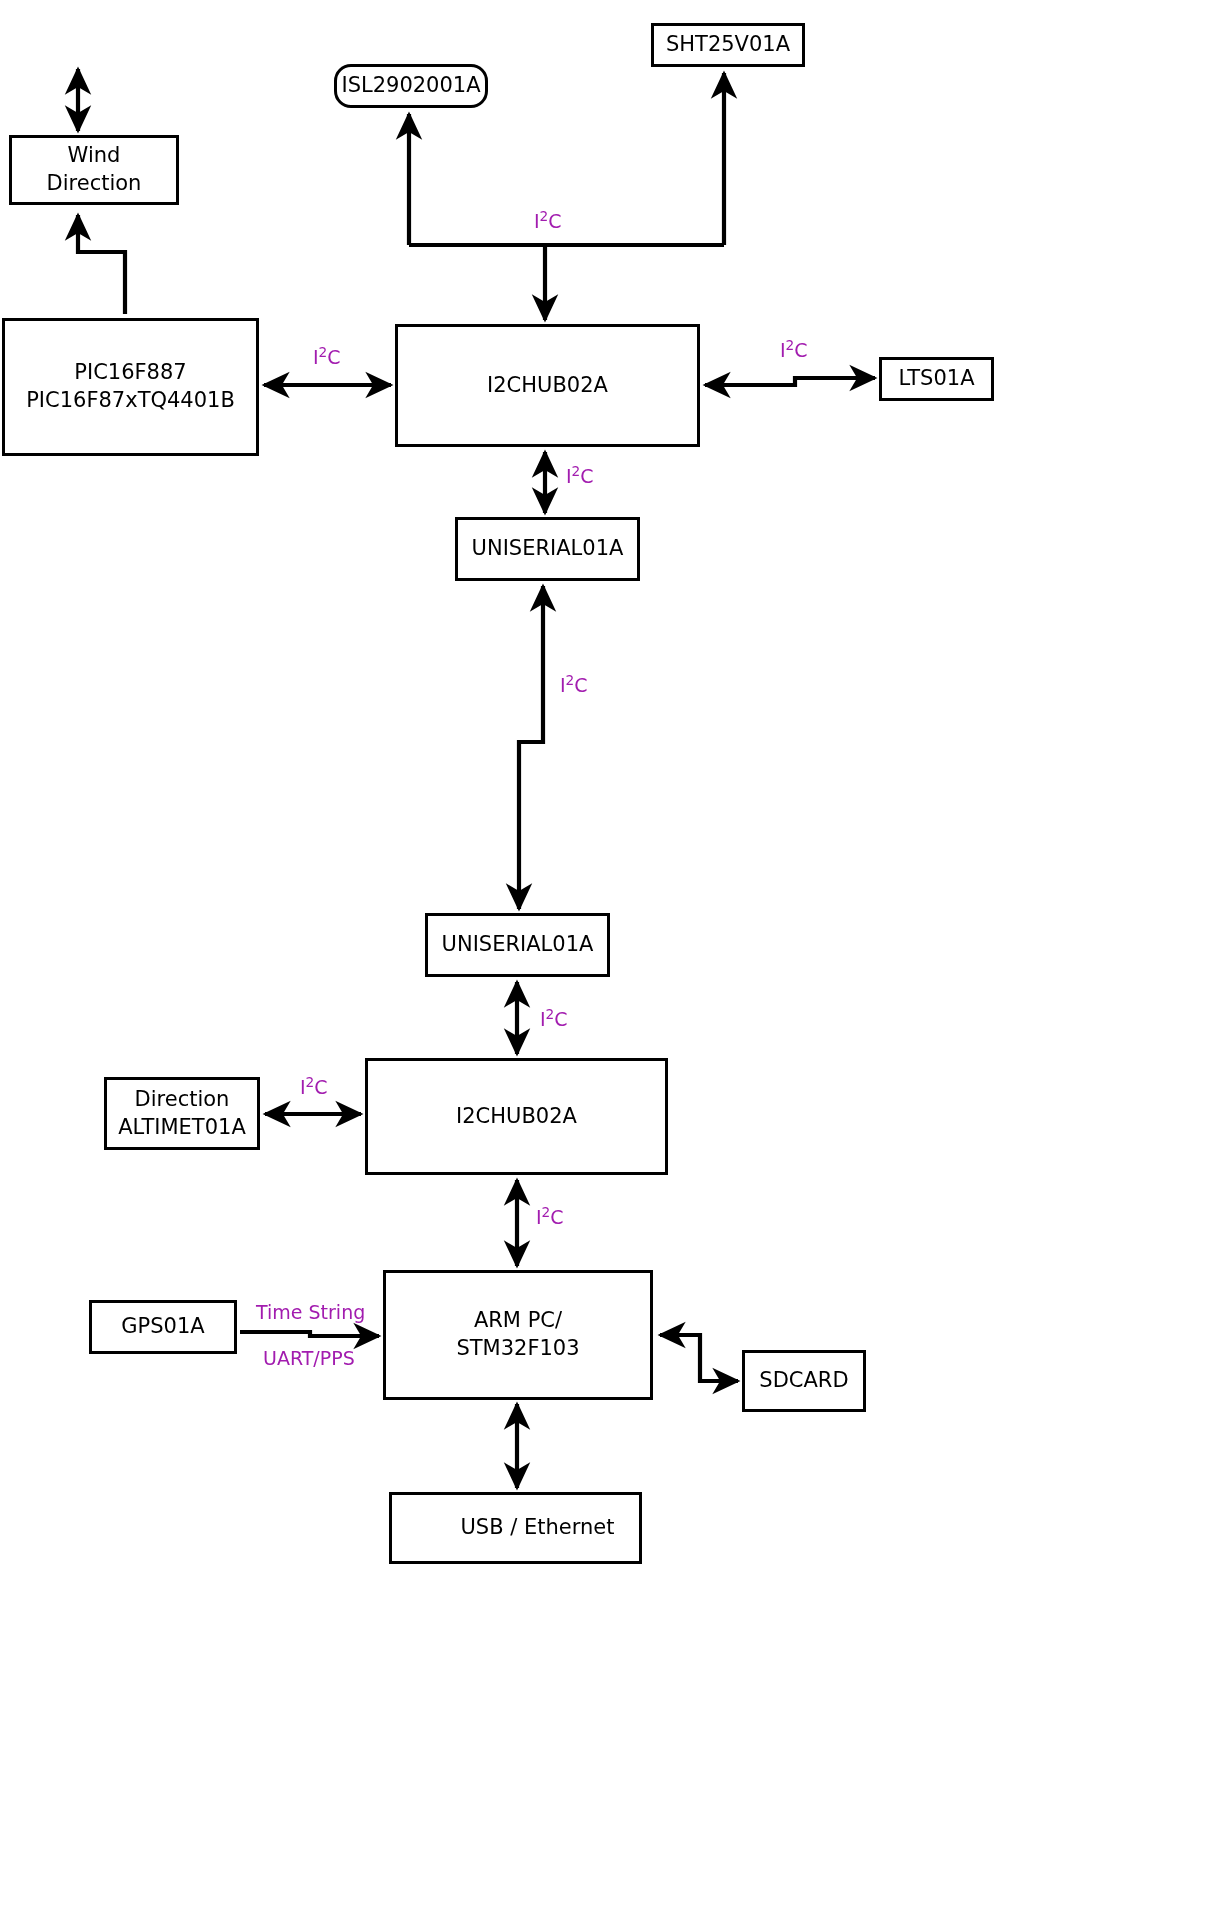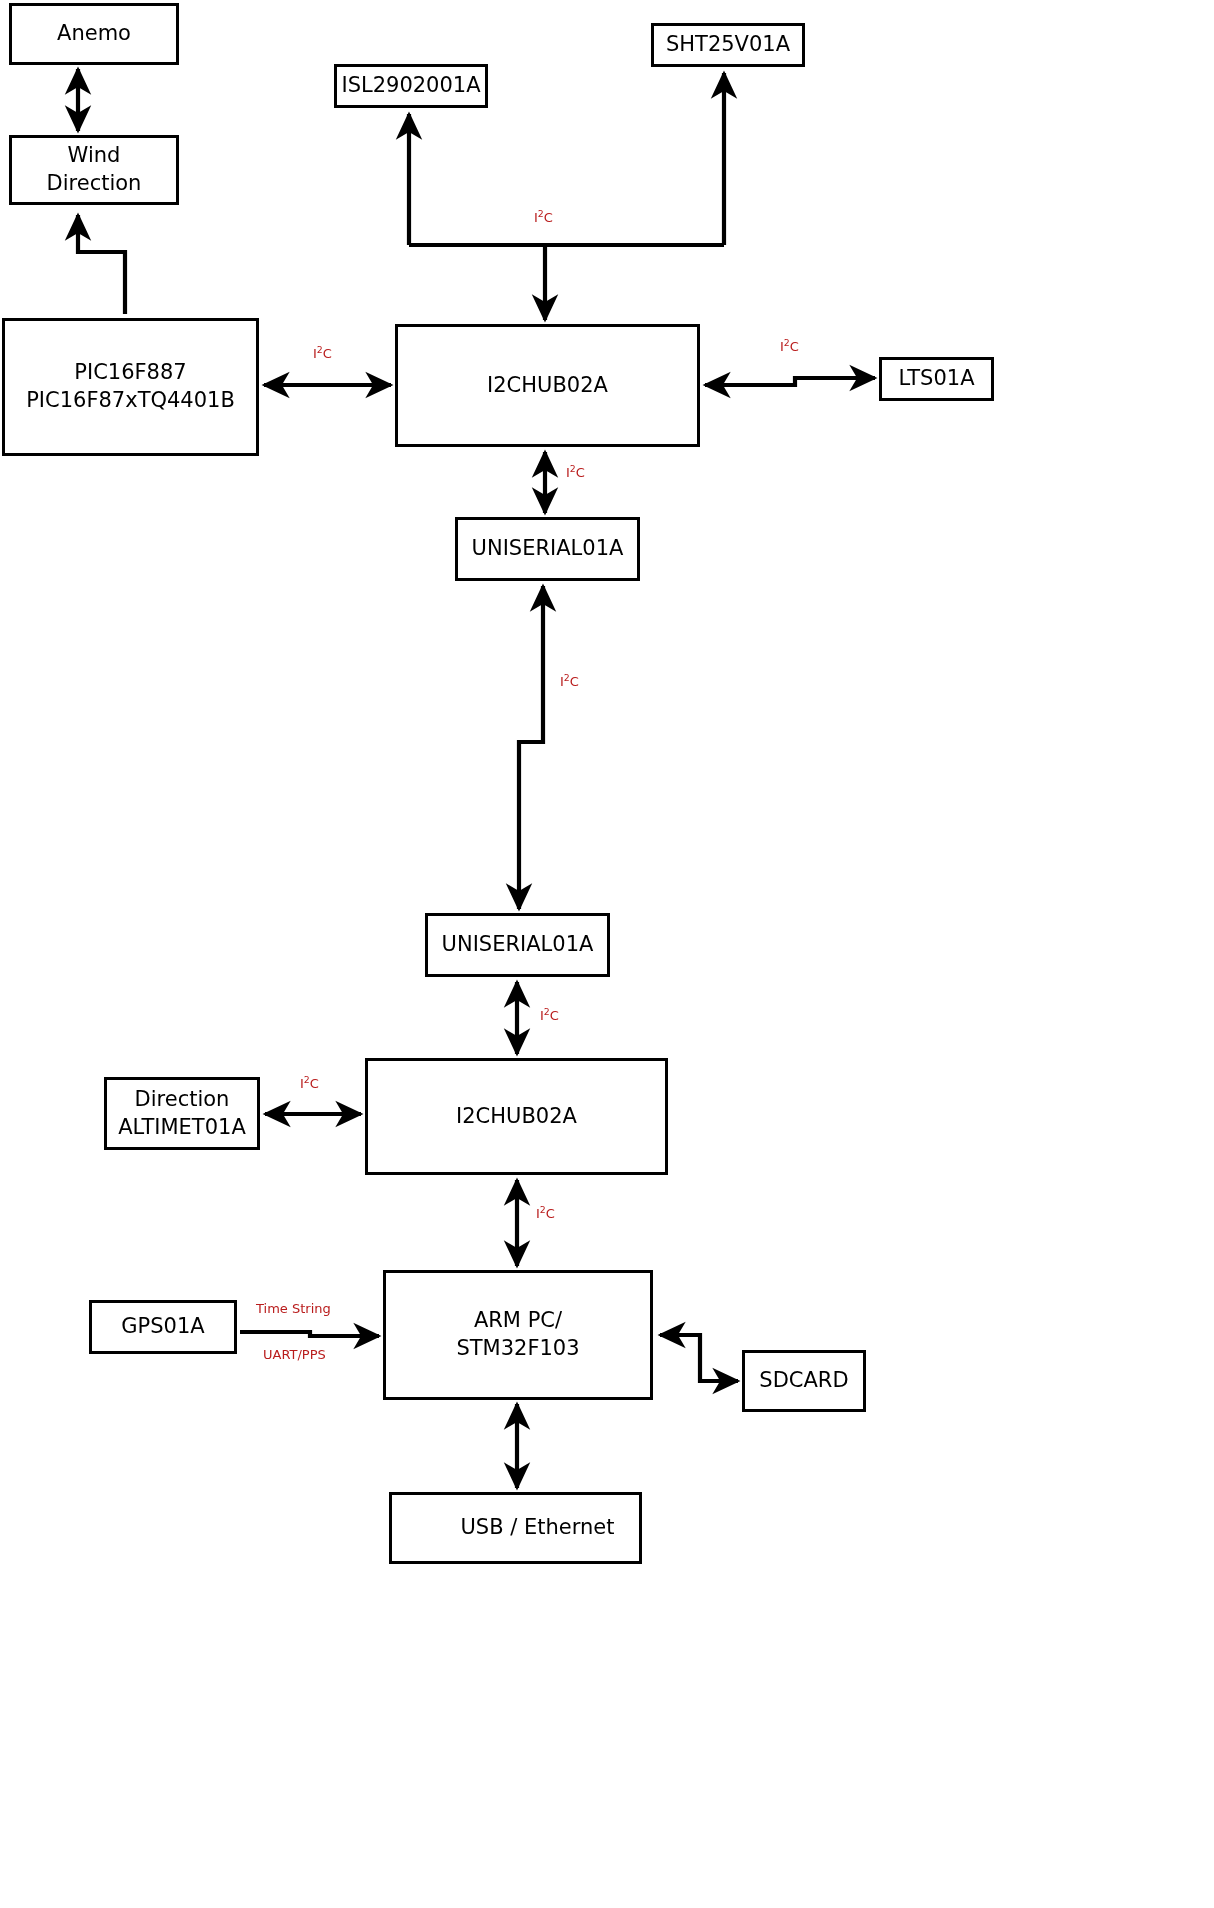--- a/index.html
+++ b/index.html
@@ -37,23 +37,23 @@
     text-align: center;
     color: #000000;
     font-family: "DejaVu Sans", sans-serif;
     font-size: 21px;
     line-height: 1.32;
     z-index: 2;
   }
   .node .lbl { white-space: pre-line; display: block; }
   .edge-label {
     position: absolute;
-    color: #b91c1c;
+    color: #a21caf;
     font-family: "DejaVu Sans", sans-serif;
-    font-size: 13px;
+    font-size: 19px;
     line-height: 1.1;
     white-space: nowrap;
     z-index: 3;
     background: transparent;
   }
   .sup { font-size: 0.72em; vertical-align: super; line-height: 0; }
 </style>
 <title>Weather Station Sensor Bus Block Diagram</title></head>
 <body>
 
@@ -98,32 +98,29 @@
       <line x1="517" y1="1180" x2="517" y2="1266" marker-start="url(#arrowstart)" marker-end="url(#arrowend)"></line>
 
       <path d="M 240 1332 L 310 1332 L 310 1336 L 379 1336" marker-end="url(#arrowend)"></path>
 
       <path d="M 660 1335 L 700 1335 L 700 1381 L 738 1381" marker-start="url(#arrowstart)" marker-end="url(#arrowend)"></path>
 
       <line x1="517" y1="1404" x2="517" y2="1488" marker-start="url(#arrowstart)" marker-end="url(#arrowend)"></line>
     </g>
   </svg>
 
-  <div class="node" style="left: 9px; top: 3px; width: 170px; height: 62px;">
-    <span class="lbl">Anemo</span>
-  </div>
   <div class="node" style="left: 9px; top: 135px; width: 170px; height: 70px;">
     <span class="lbl">Wind
 Direction</span>
   </div>
   <div class="node" style="left: 2px; top: 318px; width: 257px; height: 138px;">
     <span class="lbl">PIC16F887
 PIC16F87xTQ4401B</span>
   </div>
-  <div class="node" style="left: 334px; top: 64px; width: 154px; height: 44px;">
+  <div class="node" style="left: 334px; top: 64px; width: 154px; height: 44px; border-radius: 17px;">
     <span class="lbl">ISL2902001A</span>
   </div>
   <div class="node" style="left: 651px; top: 23px; width: 154px; height: 44px;">
     <span class="lbl">SHT25V01A</span>
   </div>
   <div class="node" style="left: 395px; top: 324px; width: 305px; height: 123px;">
     <span class="lbl">I2CHUB02A</span>
   </div>
   <div class="node" style="left: 879px; top: 357px; width: 115px; height: 44px;">
     <span class="lbl">LTS01A</span>

